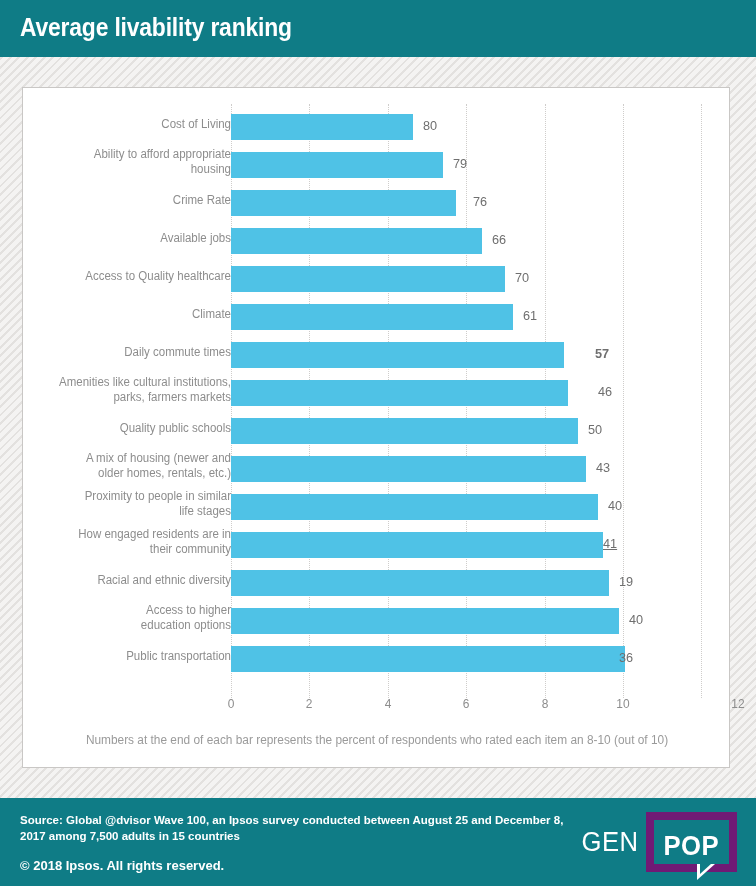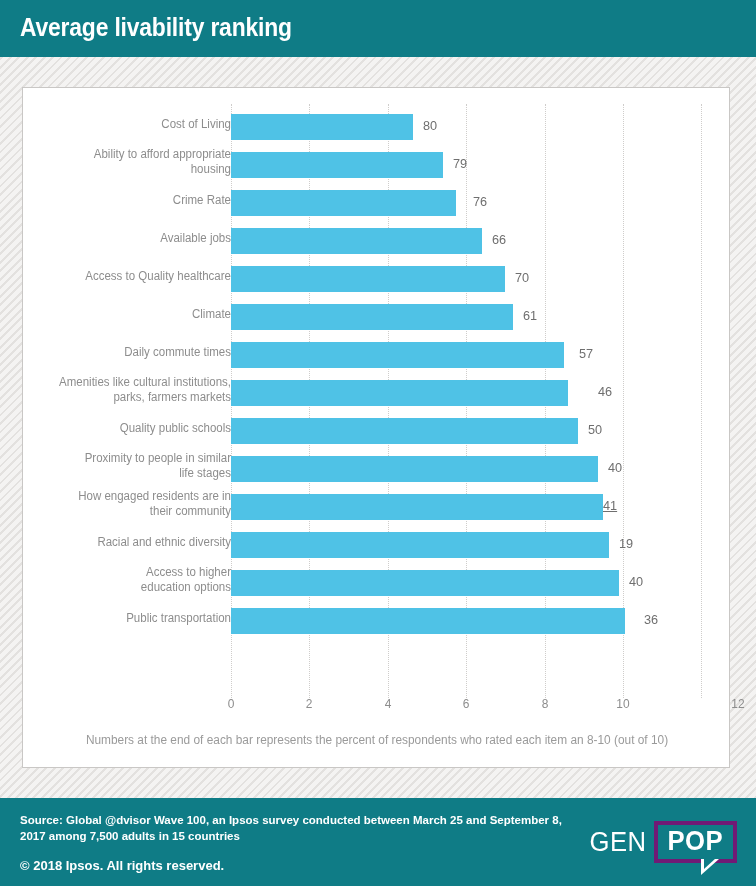--- a/index.html
+++ b/index.html
@@ -205,22 +205,22 @@
   .logo-gen {
     color: #ffffff;
     font-size: 27px;
     font-weight: normal;
     letter-spacing: 0.5px;
     transform: scaleX(0.95);
   }
   .logo-bubble {
     position: relative;
     margin-left: 6px;
-    border: 4px solid #701a75;
-    padding: 1px 8px 2px 8px;
+    border: 8px solid #701a75;
+    padding: 11px 8px 2px 8px;
   }
   .logo-pop {
     color: #ffffff;
     font-size: 27px;
     font-weight: bold;
     letter-spacing: 0.5px;
     transform: scaleX(0.95);
     display: block;
   }
   .logo-tail {
@@ -319,21 +319,21 @@
               <div class="bar" style="width: 282.24px; background: rgb(79, 194, 230);"></div>
               <div class="bar-value" style="left: 292.24px;">61</div>
             </div>
           </div>
           <div class="row">
             <div class="row-label one-line">
               <div>Daily commute times</div>
             </div>
             <div class="bar-track">
               <div class="bar" style="width: 333.2px; background: rgb(79, 194, 230);"></div>
-              <div class="bar-value" style="left: 348px;">57</div>
+              <div class="bar-value" style="left: 364px; font-weight: bold;">57</div>
             </div>
           </div>
           <div class="row">
             <div class="row-label two-line">
               <div>Amenities like cultural institutions,</div>
               <div>parks, farmers markets</div>
             </div>
             <div class="bar-track">
               <div class="bar" style="width: 337.12px; background: rgb(79, 194, 230);"></div>
               <div class="bar-value" style="left: 367px;">46</div>
@@ -343,20 +343,30 @@
             <div class="row-label one-line">
               <div>Quality public schools</div>
             </div>
             <div class="bar-track">
               <div class="bar" style="width: 346.92px; background: rgb(79, 194, 230);"></div>
               <div class="bar-value" style="left: 356.92px;">50</div>
             </div>
           </div>
           <div class="row">
             <div class="row-label two-line">
+              <div>A mix of housing (newer and</div>
+              <div>older homes, rentals, etc.)</div>
+            </div>
+            <div class="bar-track">
+              <div class="bar" style="width: 354.76px; background: rgb(79, 194, 230);"></div>
+              <div class="bar-value" style="left: 364.76px;">43</div>
+            </div>
+          </div>
+          <div class="row">
+            <div class="row-label two-line">
               <div>Proximity to people in similar</div>
               <div>life stages</div>
             </div>
             <div class="bar-track">
               <div class="bar" style="width: 366.52px; background: rgb(79, 194, 230);"></div>
               <div class="bar-value" style="left: 376.52px;">40</div>
             </div>
           </div>
           <div class="row">
             <div class="row-label two-line">
@@ -386,39 +396,39 @@
               <div class="bar" style="width: 388.08px; background: rgb(79, 194, 230);"></div>
               <div class="bar-value" style="left: 398.08px;">40</div>
             </div>
           </div>
           <div class="row">
             <div class="row-label one-line">
               <div>Public transportation</div>
             </div>
             <div class="bar-track">
               <div class="bar" style="width: 393.96px; background: rgb(79, 194, 230);"></div>
-              <div class="bar-value" style="left: 413px;">36</div>
+              <div class="bar-value" style="left: 388px;">36</div>
             </div>
           </div>
         </div>
       <div class="axis" id="axis">
           <div class="tick-label" style="left: 208px;">0</div>
           <div class="tick-label" style="left: 286.4px;">2</div>
           <div class="tick-label" style="left: 364.8px;">4</div>
           <div class="tick-label" style="left: 443.2px;">6</div>
           <div class="tick-label" style="left: 521.6px;">8</div>
           <div class="tick-label" style="left: 600px;">10</div>
           <div class="tick-label" style="left: 715px;">12</div>
         </div>
       <div class="caption">Numbers at the end of each bar represents the percent of respondents who rated each item an 8-10 (out of 10)</div>
     </div>
   </div>
 
   <div class="footer-band">
-    <div class="footer-source">Source: Global @dvisor Wave 100, an Ipsos survey conducted between March 25 and September 8, 2017 among 7,500 adults in 15 countries</div>
+    <div class="footer-source">Source: Global @dvisor Wave 100, an Ipsos survey conducted between August 25 and December 8, 2017 among 7,500 adults in 15 countries</div>
     <div class="footer-copy">© 2018 Ipsos. All rights reserved.</div>
     <div class="logo">
       <span class="logo-gen">GEN</span>
       <span class="logo-bubble">
         <span class="logo-pop">POP</span>
         <span class="logo-tail"></span>
         <span class="logo-tail-inner"></span>
       </span>
     </div>
   </div>

